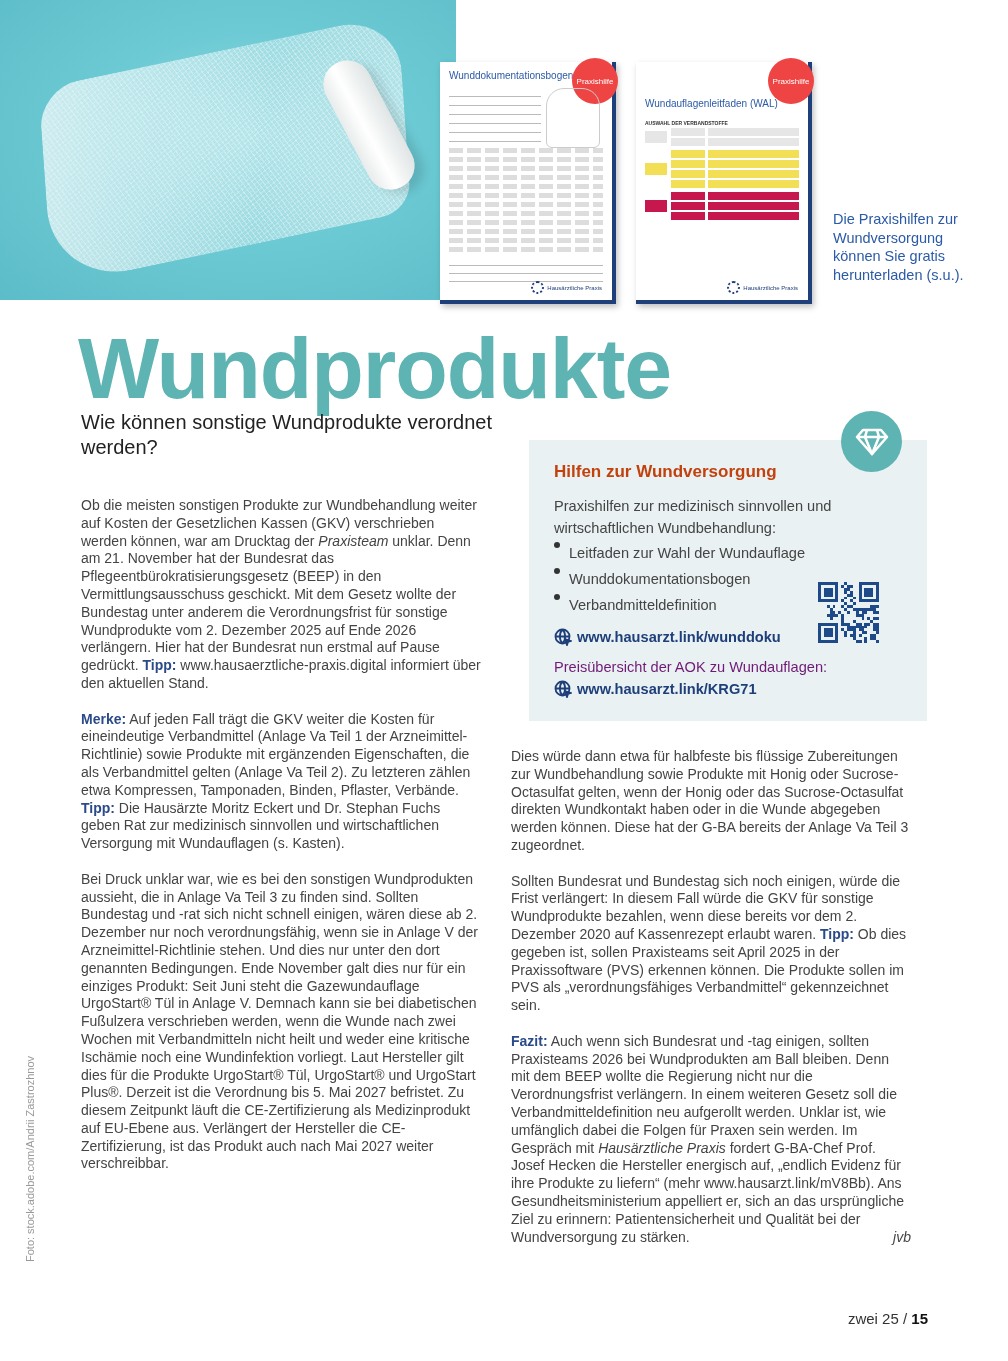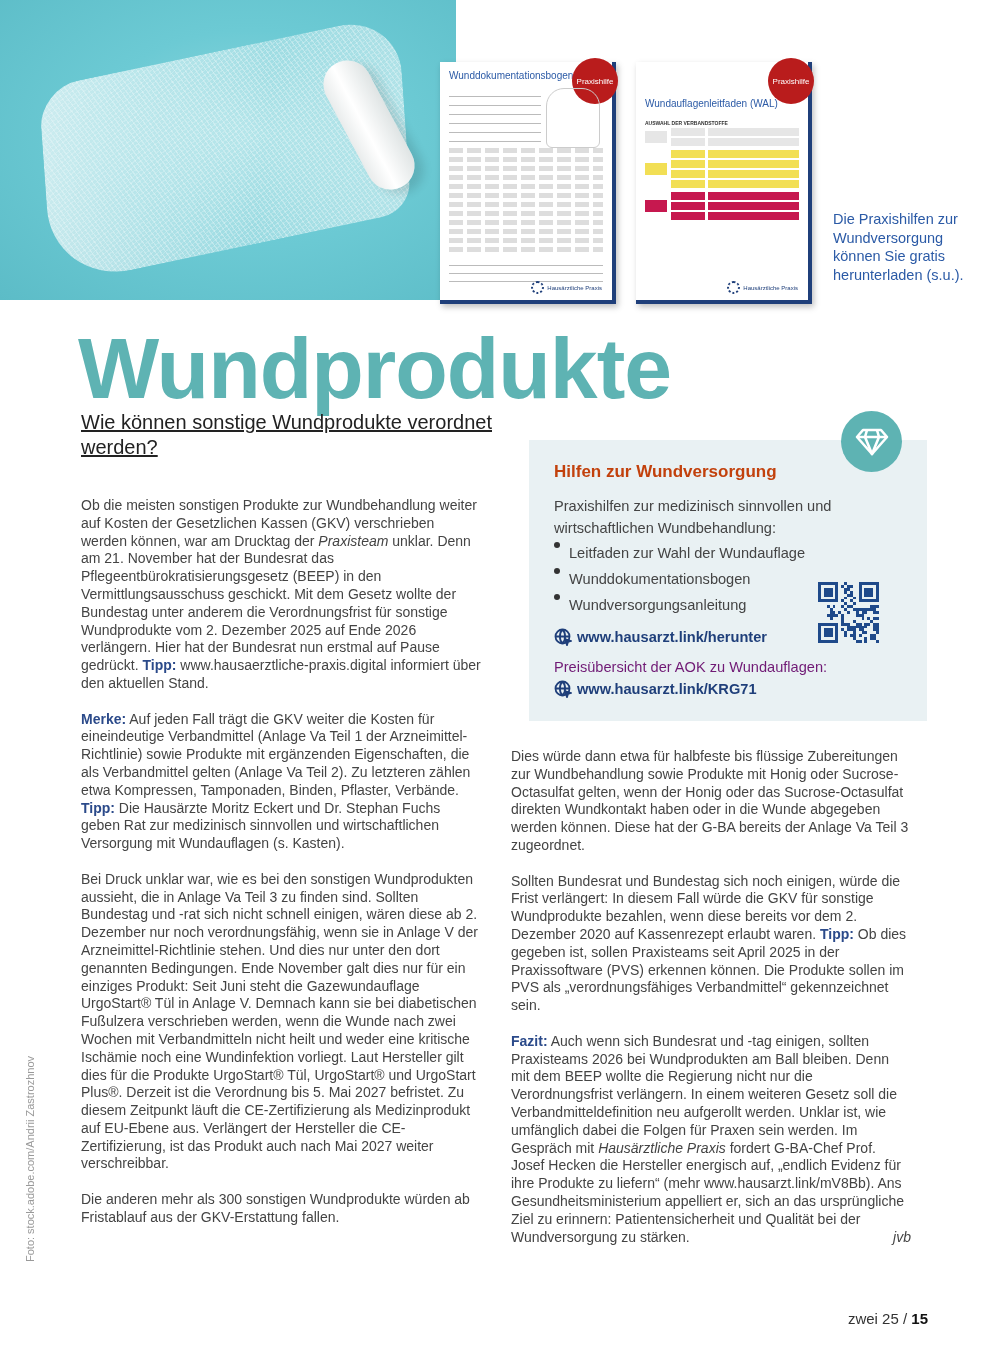--- a/index.html
+++ b/index.html
@@ -36,21 +36,21 @@
     background: #fff; border-right: 4px solid #1f3f7a; border-bottom: 4px solid #1f3f7a;
     box-shadow: 2px 3px 6px rgba(0,0,0,0.25);
     font-size: 5px; color: #666;
   }
   .thumb-1 { left: 440px; }
   .thumb-2 { left: 636px; }
   .thumb .ttitle { position: absolute; left: 9px; top: 8px; font-size: 10px; color: #2b5aa6; white-space: nowrap; }
   .thumb-2 .ttitle { top: 36px; }
   .thumb .badge {
     position: absolute; right: -6px; top: -4px; width: 46px; height: 46px; border-radius: 50%;
-    background: #b91c1c; color: #fff; font-size: 8px; display: flex; align-items: center; justify-content: center;
+    background: #ef4444; color: #fff; font-size: 8px; display: flex; align-items: center; justify-content: center;
   }
   .thumb .lines { position: absolute; left: 9px; top: 26px; width: 92px; }
   .thumb .lines div { height: 8px; border-bottom: 1px solid #bbb; }
   .thumb .body-fig {
     position: absolute; right: 12px; top: 26px; width: 52px; height: 58px;
     border: 1px solid #ccc; border-radius: 18px 18px 6px 6px;
   }
   .thumb .rows { position: absolute; left: 9px; top: 86px; right: 9px; }
   .thumb .rows div { height: 5px; margin-bottom: 4px; background: repeating-linear-gradient(90deg, #ddd 0 14px, transparent 14px 18px); }
   .thumb .bottom-lines { position: absolute; left: 9px; right: 9px; top: 196px; }
@@ -73,21 +73,21 @@
     position: absolute; left: 833px; top: 210px; width: 160px;
     font-size: 14.5px; line-height: 18.5px; color: #2b5aa6;
   }
   
   .title {
     position: absolute; left: 78px; top: 318px; margin: 0;
     font-size: 86px; font-weight: bold; color: #5eb3b3; letter-spacing: -1px; line-height: 100px;
   }
   .subtitle {
     position: absolute; left: 81px; top: 410px; margin: 0; width: 420px;
-    font-size: 20px; line-height: 25px; color: #222; font-weight: normal; text-decoration: underline;
+    font-size: 20px; line-height: 25px; color: #222; font-weight: normal;
   }
   
   .col-left, .col-right { position: absolute; font-size: 14px; line-height: 17.8px; color: #444; }
   .col-left { left: 81px; top: 497px; width: 402px; }
   .col-right { left: 511px; top: 748px; width: 400px; }
   .col-left p, .col-right p { margin: 0 0 17.8px 0; }
   .lead { color: #2b4a8a; font-weight: bold; }
   .signoff { float: right; font-style: italic; }
   
   .infobox {
@@ -226,21 +226,20 @@
 
 <div class="caption">Die Praxishilfen zur Wundversor­gung können Sie gratis herunter­laden (s.u.).</div>
 
 <h1 class="title">Wundprodukte</h1>
 <h2 class="subtitle">Wie können sonstige Wundprodukte verordnet werden?</h2>
 
 <div class="col-left">
     <p><span>Ob die meisten sonstigen Produkte zur Wundbehandlung weiter auf Kosten der Gesetzlichen Kassen (GKV) verschrieben werden können, war am Drucktag der </span><span style="font-style: italic;">Praxisteam</span><span> unklar. Denn am 21. November hat der Bundesrat das Pflegeentbürokratisierungsgesetz (BEEP) in den Vermittlungsausschuss geschickt. Mit dem Gesetz wollte der Bundestag unter anderem die Verordnungsfrist für sonstige Wundprodukte vom 2. Dezember 2025 auf Ende 2026 verlängern. Hier hat der Bundesrat nun erstmal auf Pause gedrückt. </span><span class="lead">Tipp:</span><span> www.hausaerztliche-praxis.digital informiert über den aktuellen Stand.</span></p>
     <p><span class="lead">Merke:</span><span> Auf jeden Fall trägt die GKV weiter die Kosten für eineindeutige Verbandmittel (Anlage Va Teil 1 der Arzneimittel-Richtlinie) sowie Produkte mit ergänzenden Eigenschaften, die als Verbandmittel gelten (Anlage Va Teil 2). Zu letzteren zählen etwa Kompressen, Tampon­aden, Binden, Pflaster, Verbände. </span><span class="lead">Tipp:</span><span> Die Hausärzte Moritz Eckert und Dr. Stephan Fuchs geben Rat zur medizinisch sinnvollen und wirtschaftlichen Versorgung mit Wundauflagen (s. Kasten).</span></p>
     <p><span>Bei Druck unklar war, wie es bei den sonstigen Wundpro­dukten aussieht, die in Anlage Va Teil 3 zu finden sind. Sollten Bundestag und -rat sich nicht schnell einigen, wären diese ab 2. Dezember nur noch verordnungsfähig, wenn sie in Anlage V der Arzneimittel-Richtlinie stehen. Und dies nur unter den dort genannten Bedingungen. Ende November galt dies nur für ein einziges Produkt: Seit Juni steht die Gazewundauflage UrgoStart® Tül in Anlage V. Demnach kann sie bei diabetischen Fußulzera verschrieben werden, wenn die Wunde nach zwei Wochen mit Verbandmitteln nicht heilt und weder eine kritische Ischämie noch eine Wundinfektion vorliegt. Laut Hersteller gilt dies für die Produkte UrgoStart® Tül, UrgoStart® und UrgoStart Plus®. Derzeit ist die Verord­nung bis 5. Mai 2027 befristet. Zu diesem Zeitpunkt läuft die CE-Zertifizierung als Medizinprodukt auf EU-Ebene aus. Verlängert der Hersteller die CE-Zertifizierung, ist das Produkt auch nach Mai 2027 weiter verschreibbar.</span></p>
-    <p><span>Die anderen mehr als 300 sonstigen Wundprodukte würden ab Fristablauf aus der GKV-Erstattung fallen.</span></p>
   </div>
 <div class="col-right">
     <p><span>Dies würde dann etwa für halbfeste bis flüssige Zubereit­ungen zur Wundbehandlung sowie Produkte mit Honig oder Sucrose-Octasulfat gelten, wenn der Honig oder das Sucrose-Octasulfat direkten Wundkontakt haben oder in die Wunde abgegeben werden können. Diese hat der G-BA bereits der Anlage Va Teil 3 zugeordnet.</span></p>
     <p><span>Sollten Bundesrat und Bundestag sich noch einigen, würde die Frist verlängert: In diesem Fall würde die GKV für sonstige Wundprodukte bezahlen, wenn diese bereits vor dem 2. Dezember 2020 auf Kassenrezept erlaubt waren. </span><span class="lead">Tipp:</span><span> Ob dies gegeben ist, sollen Praxisteams seit April 2025 in der Praxissoftware (PVS) erkennen können. Die Produkte sollen im PVS als „verordnungsfähiges Verbandmittel“ gekennzeichnet sein.</span></p>
     <p><span class="lead">Fazit:</span><span> Auch wenn sich Bundesrat und -tag einigen, sollten Praxisteams 2026 bei Wundprodukten am Ball bleiben. Denn mit dem BEEP wollte die Regierung nicht nur die Verordnungsfrist verlängern. In einem weiteren Gesetz soll die Verbandmitteldefinition neu aufgerollt werden. Unklar ist, wie umfänglich dabei die Folgen für Praxen sein werden. Im Gespräch mit </span><span style="font-style: italic;">Hausärztliche Praxis</span><span> fordert G-BA-Chef Prof. Josef Hecken die Hersteller energisch auf, „endlich Evidenz für ihre Produkte zu liefern“ (mehr www.hausarzt.link/mV8Bb). Ans Gesund­heitsministerium appelliert er, sich an das ursprüngliche Ziel zu erinnern: Patientensicherheit und Qualität bei der Wundversorgung zu stärken.</span><span class="signoff">jvb</span></p>
   </div>
 
 <div class="infobox"></div>
 <div class="gem">
   <svg width="34" height="30" viewBox="0 0 34 30" fill="none" stroke="#fff" stroke-width="2.6" stroke-linejoin="round">
@@ -254,30 +253,30 @@
   <li>
       <span class="dot"></span>
       <span>Leitfaden zur Wahl der Wundauflage</span>
     </li>
   <li>
       <span class="dot"></span>
       <span>Wunddokumentationsbogen</span>
     </li>
   <li>
       <span class="dot"></span>
-      <span>Wundversorgungsanleitung</span>
+      <span>Verbandmitteldefinition</span>
     </li>
 </ul>
 <a class="box-link box-link-1">
   <svg width="18" height="18" viewBox="0 0 18 18" fill="none" stroke="#1f3f7a" stroke-width="1.8">
     <circle cx="8.5" cy="8.5" r="7"></circle>
       <path d="M1.5 8.5 H15.5 M8.5 1.5 C5 5 5 12 8.5 15.5 M8.5 1.5 C12 5 12 12 8.5 15.5"></path>
     <path d="M11 11 L17 13 L14 14 L13 17 Z" fill="#1f3f7a"></path>
   </svg>
-  <span>www.hausarzt.link/herunter</span>
+  <span>www.hausarzt.link/wunddoku</span>
 </a>
 <div class="box-aok">Preisübersicht der AOK zu Wundauflagen:</div>
 <a class="box-link box-link-2">
   <svg width="18" height="18" viewBox="0 0 18 18" fill="none" stroke="#1f3f7a" stroke-width="1.8">
     <circle cx="8.5" cy="8.5" r="7"></circle>
       <path d="M1.5 8.5 H15.5 M8.5 1.5 C5 5 5 12 8.5 15.5 M8.5 1.5 C12 5 12 12 8.5 15.5"></path>
     <path d="M11 11 L17 13 L14 14 L13 17 Z" fill="#1f3f7a"></path>
   </svg>
   <span>www.hausarzt.link/KRG71</span>
 </a>

